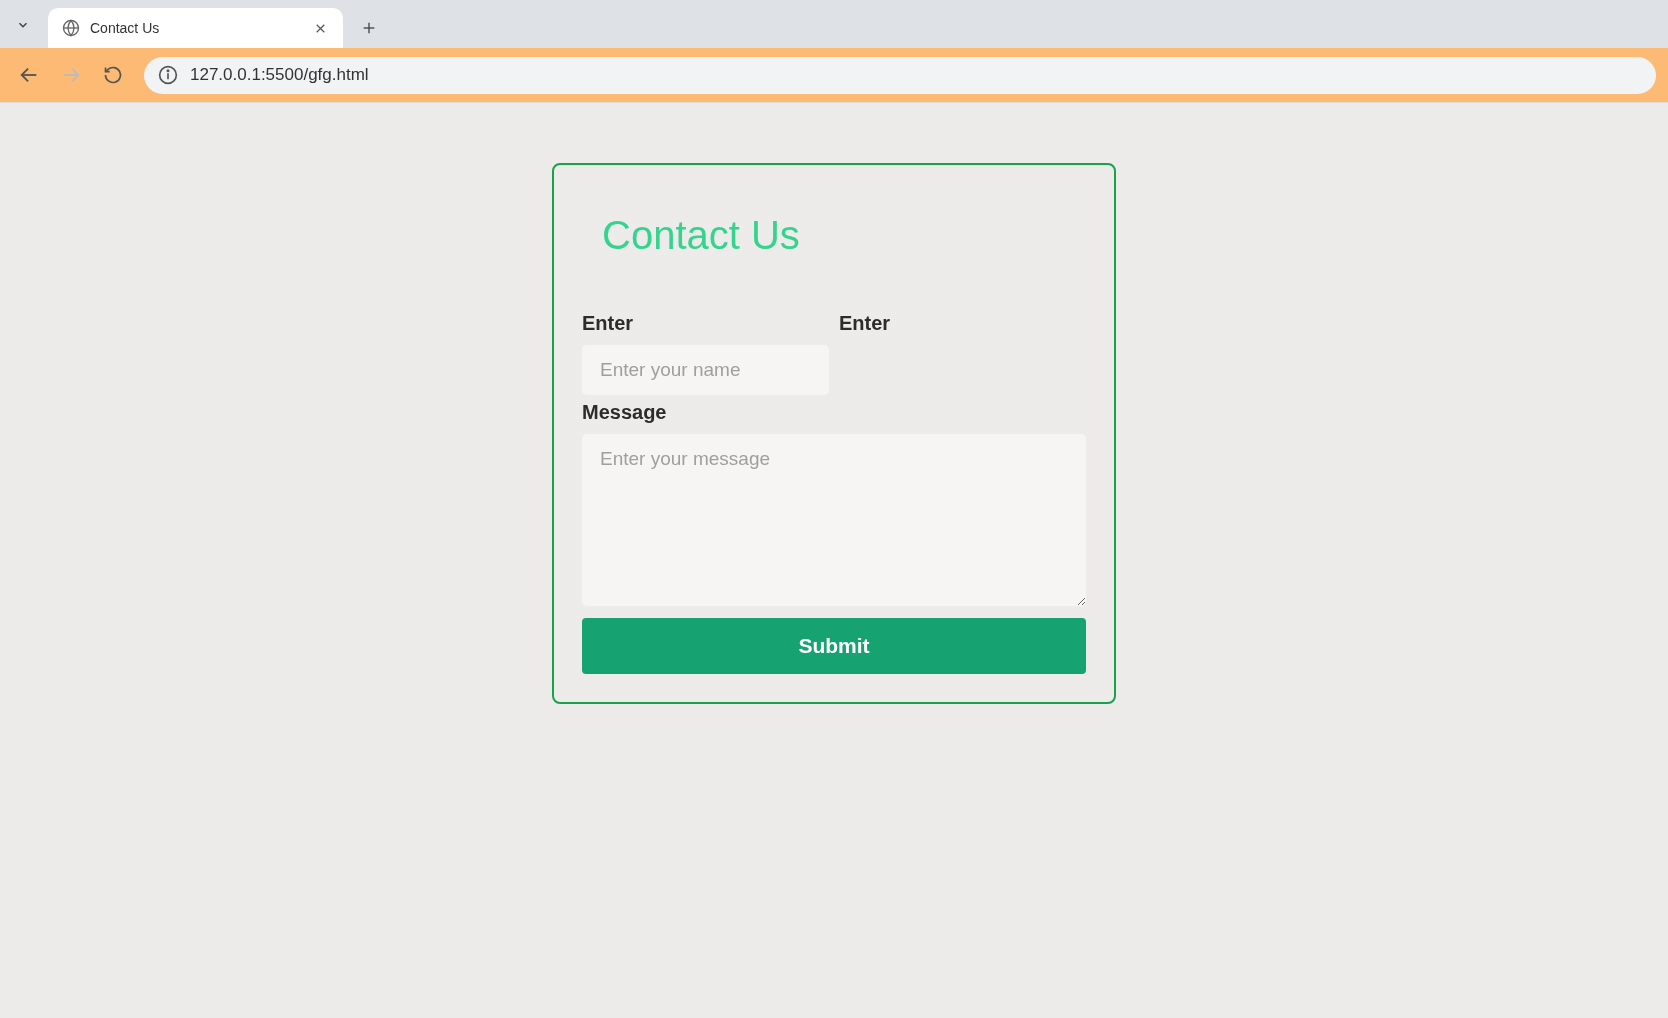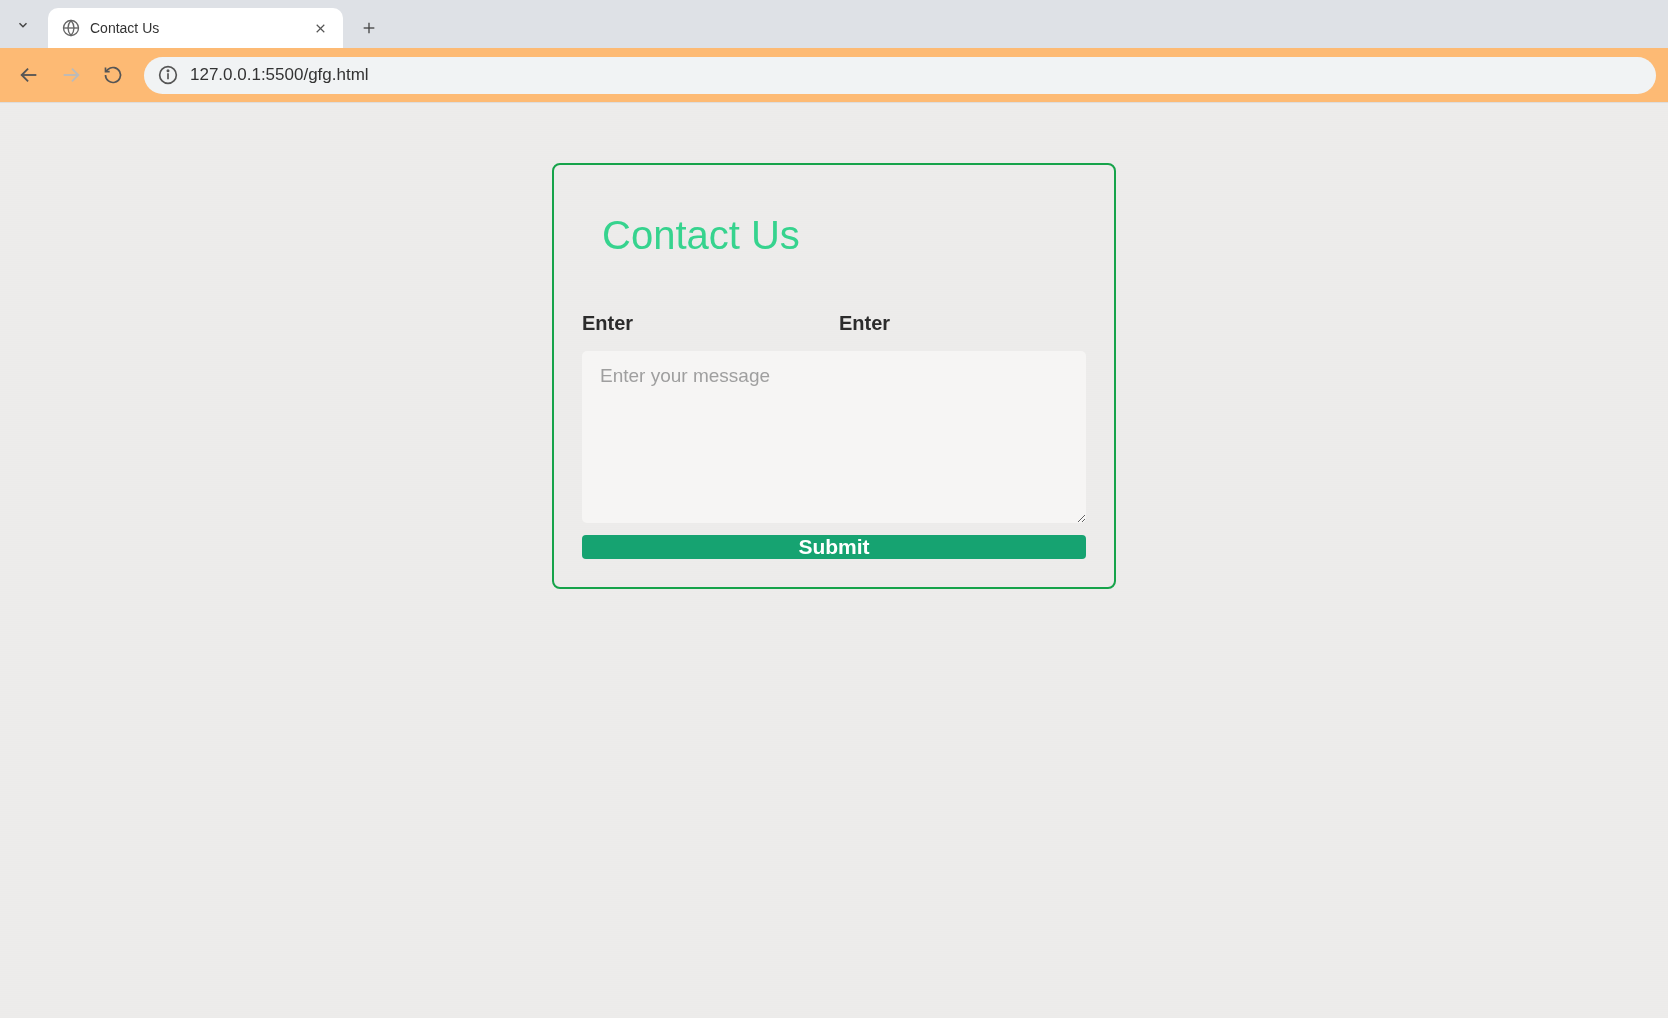--- a/index.html
+++ b/index.html
@@ -180,20 +180,21 @@
     }
     textarea.form-input {
       resize: both;
       min-height: 172px;
     }
     .submit-btn {
       width: 100%;
       background: #16a371;
       color: #fff;
       border: none;
+      padding: 16px;
       font-size: 21px;
       font-weight: 600;
       border-radius: 4px;
       cursor: pointer;
       margin-top: 6px;
       font-family: inherit;
     }
 
     svg { display: block; }
   </style>
@@ -263,26 +264,28 @@
   </div>
 </div>
 
 <div class="page-content">
   <div class="card">
     <h1 class="card-title">Contact Us</h1>
 
     <div class="form-row">
       <div class="form-col form-group">
         <label class="form-label">Enter</label>
+        <input type="text" class="form-input" placeholder="Enter your name" style="">
       </div>
       <div class="form-col form-group">
         <label class="form-label">Enter</label>
       </div>
     </div>
 
 
     <div class="form-group">
+      <label class="form-label">Message</label>
       <textarea class="form-input" placeholder="Enter your message" style=""></textarea>
     </div>
 
     <button class="submit-btn">Submit</button>
   </div>
 </div>
 
 </body></html>

